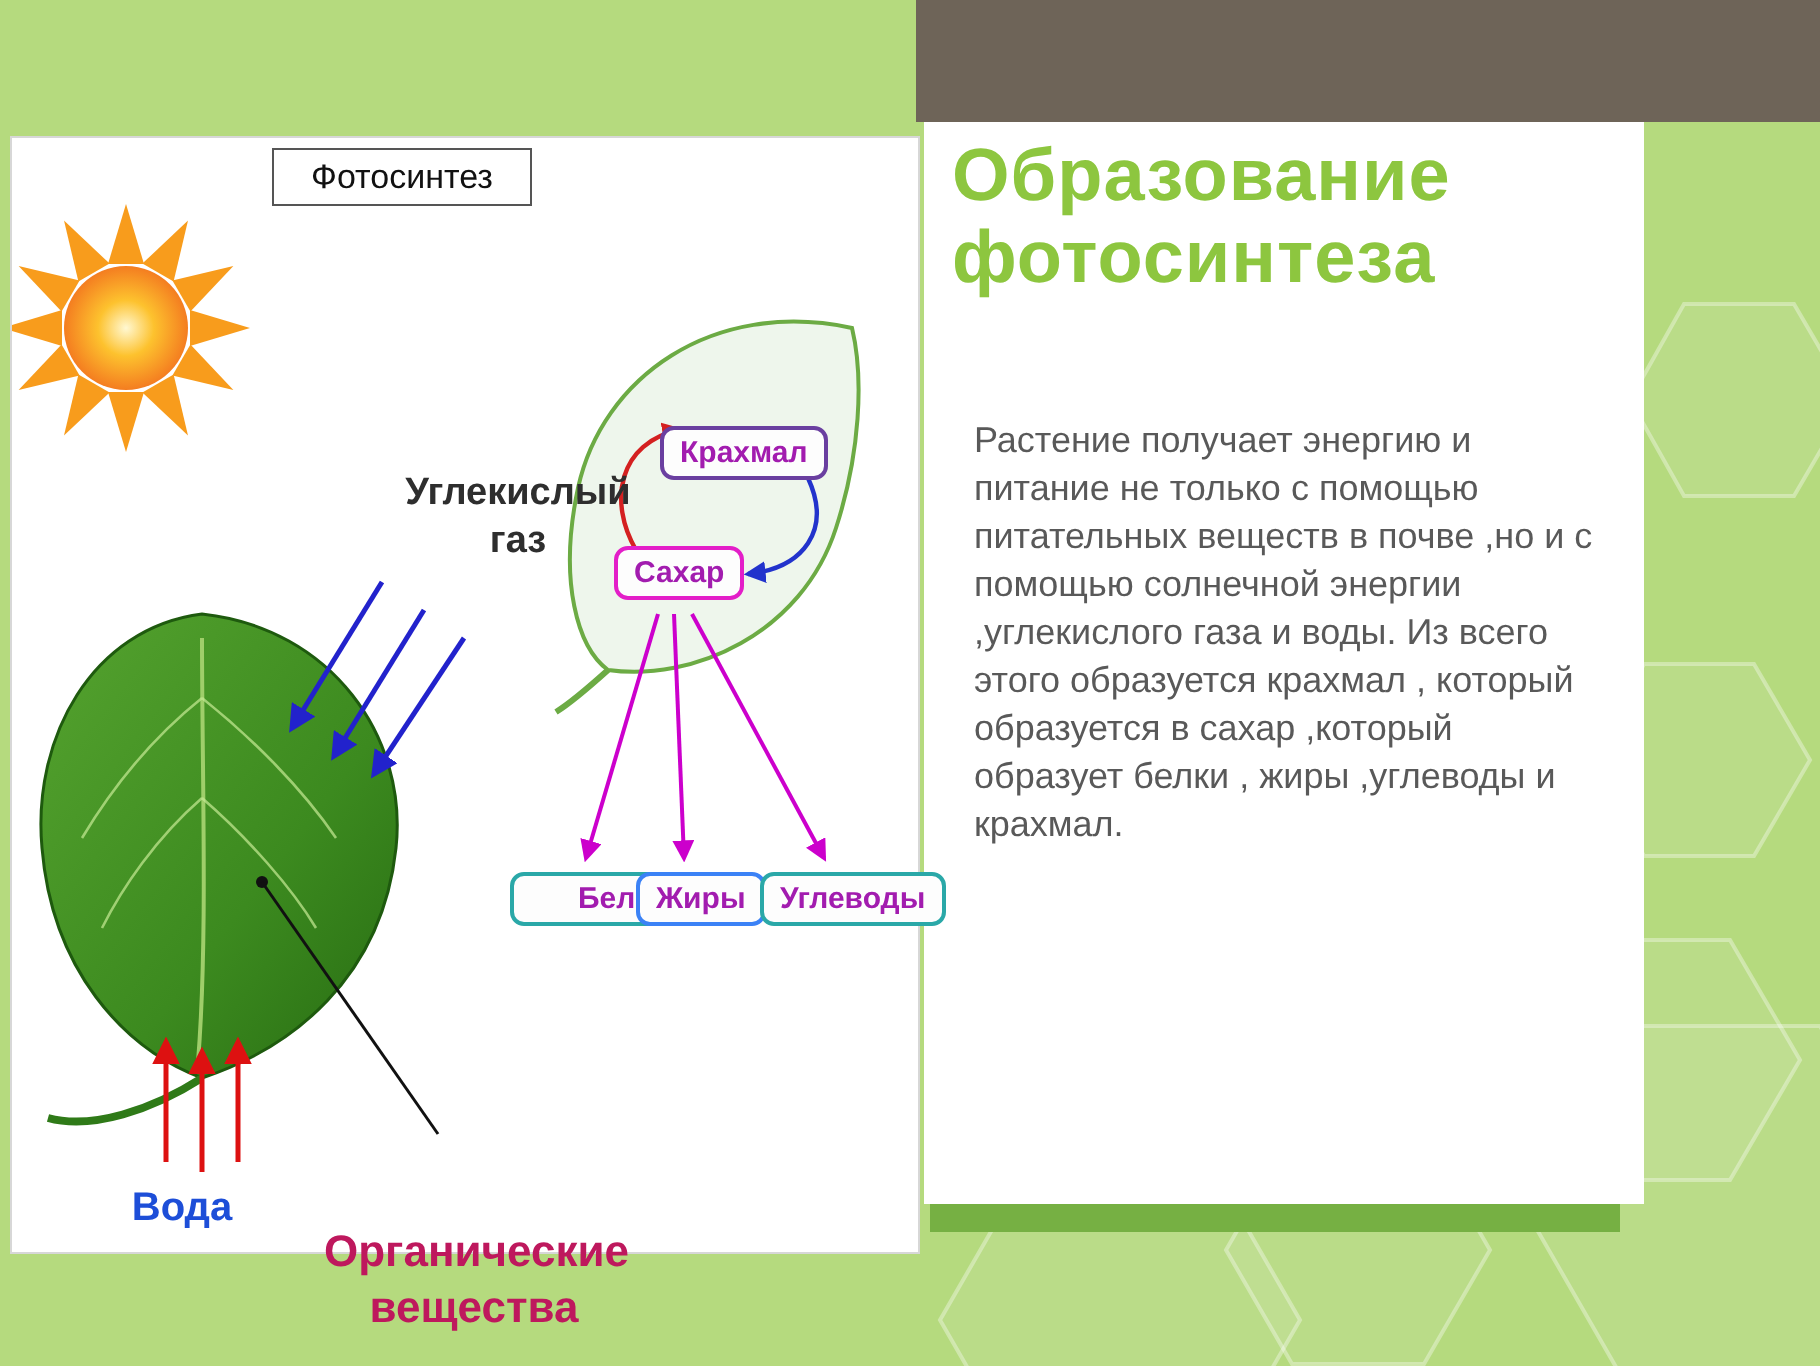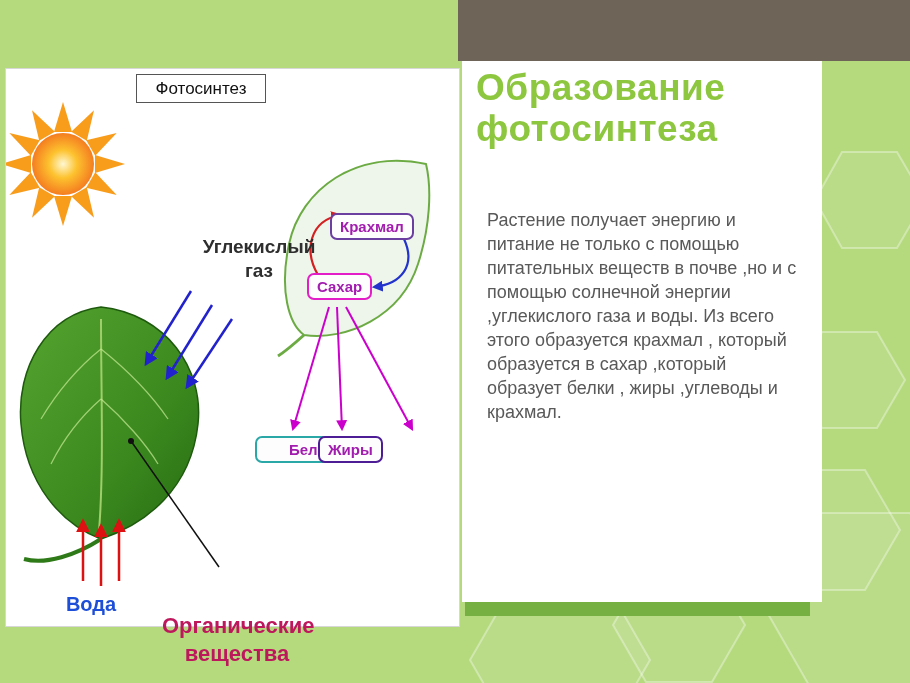--- a/index.html
+++ b/index.html
@@ -55,21 +55,21 @@
 
   .dbox {
     position:absolute; background:#fdfdfd; border-radius:7px;
     font-size:15px; color:#a21caf; font-weight:bold;
     display:flex; align-items:center; justify-content:center;
     padding:3px 8px; z-index:3; white-space:nowrap;
   }
   .box-starch { left:324px; top:144px; border:2px solid #6a3fa0; }
   .box-sugar  { left:301px; top:204px; border:2px solid #e31ec8; }
   .box-prot   { left:249px; top:367px; border:2px solid #2aa8a8;padding-left:32px; }
-  .box-fats   { left:312px; top:367px; border:2px solid #4c1d95; }
+  .box-fats   { left:312px; top:367px; border:2px solid #3b82f6; }
   .box-carbs  { left:374px; top:367px; border:2px solid #2aa8a8; }
 </style>
 </head>
 <body>
 
 <div class="slide">
 
   <svg class="bg-decor" width="910" height="683" viewBox="0 0 910 683">
     <g fill="rgba(255,255,255,0.08)" stroke="rgba(255,255,255,0.35)" stroke-width="2">
       <polygon points="900,530 865,590 795,590 760,530 795,470 865,470"></polygon>
@@ -182,15 +182,16 @@
 
     <div class="diagram-title-box">Фотосинтез</div>
     <div class="lbl lbl-co2">Углекислый газ</div>
     <div class="lbl lbl-water">Вода</div>
     <div class="lbl lbl-organic">Органические вещества</div>
 
     <div class="dbox box-starch">Крахмал</div>
     <div class="dbox box-sugar">Сахар</div>
     <div class="dbox box-prot">Белки</div>
     <div class="dbox box-fats">Жиры</div>
+    <div class="dbox box-carbs">Углеводы</div>
   </div>
 
 </div>
 
 </body></html>

